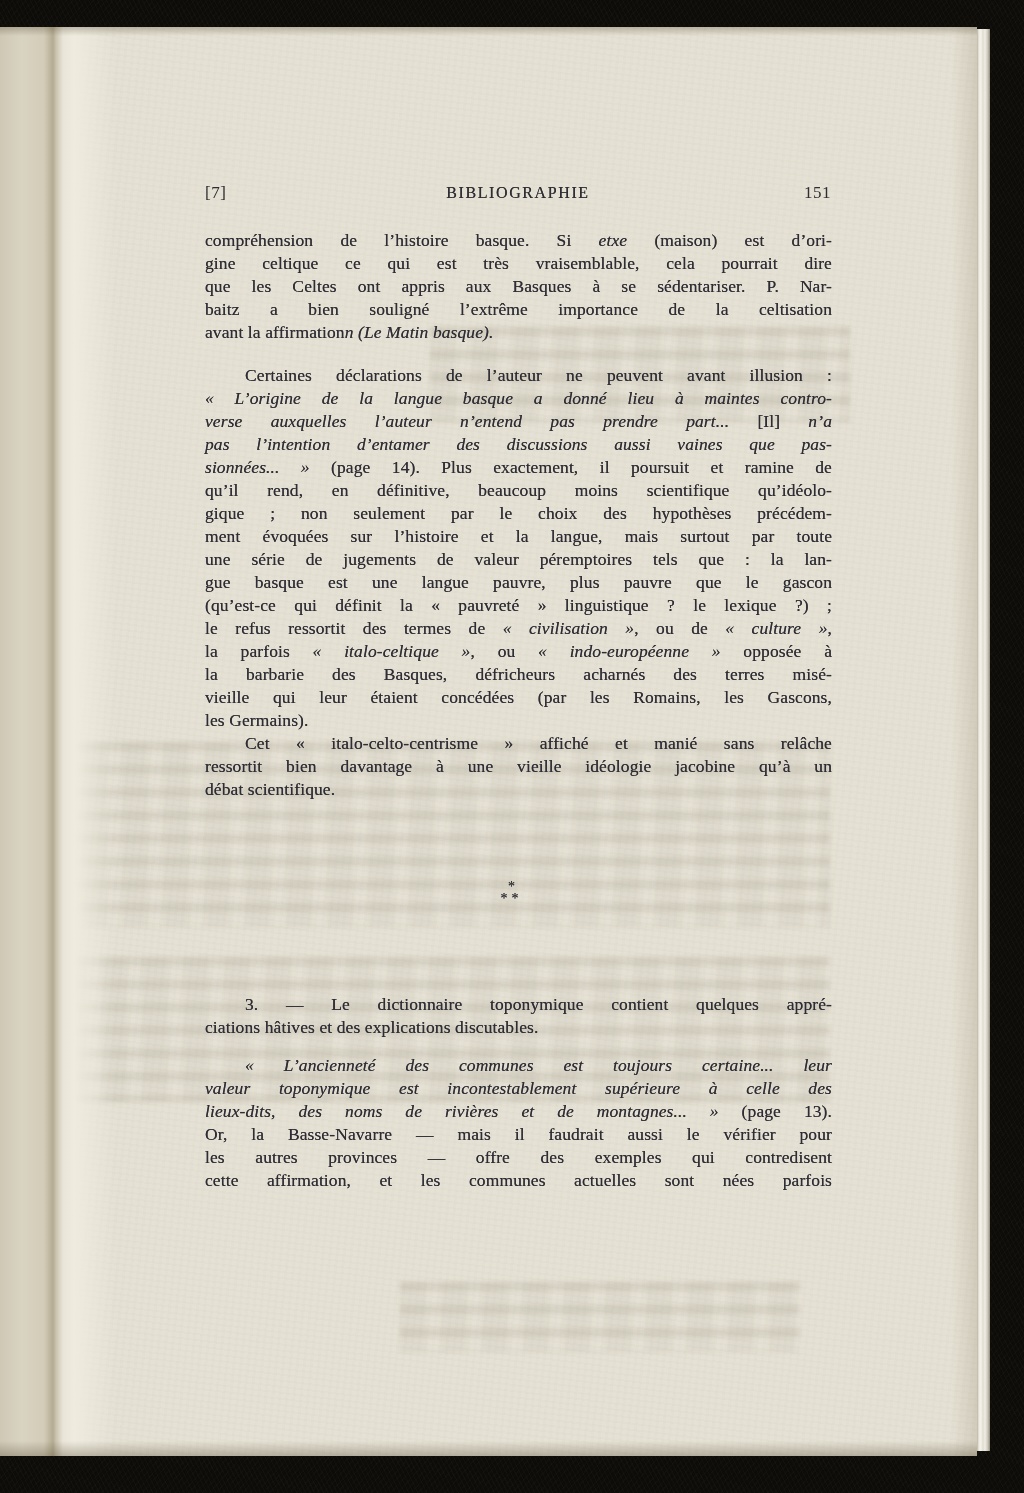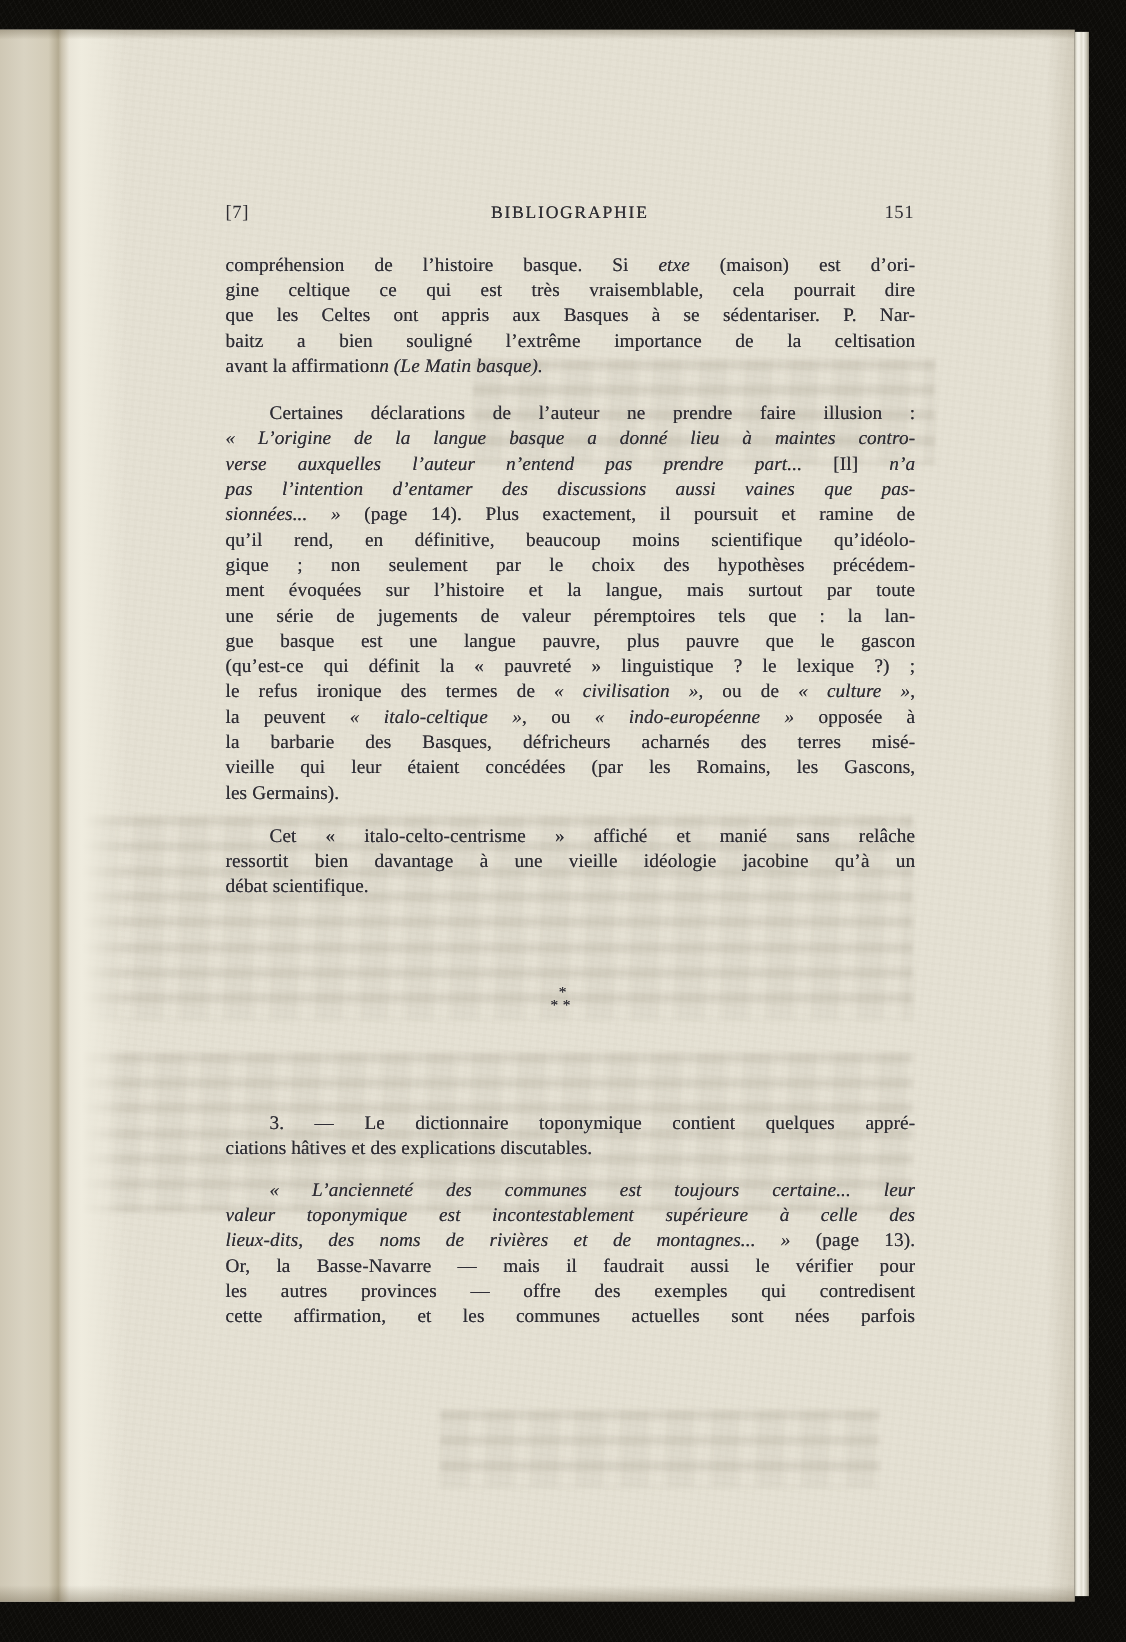--- a/index.html
+++ b/index.html
@@ -61,21 +61,21 @@
     font-size:17.5px;line-height:23px;color:#2e2d35;
     text-shadow:0 0 .55px rgba(46,45,53,.8);
     letter-spacing:.1px;
   }
   .paragraph{margin:0;}
   .line{text-align:justify;text-align-last:justify;white-space:normal;}
   .line.last{text-align-last:left;}
   .line.first-indent{padding-left:40px;}
   .it{font-style:italic;}
   .gap-para{margin-top:20px;}
-  .gap-tight{margin-top:16px;}
+  .gap-tight{margin-top:0;}
   .gap-divider{margin-top:80px;}
   .gap-section{margin-top:88px;}
   .gap-quote{margin-top:15px;}
   .asterism{width:100%;text-align:center;color:#2e2d35;
     font-size:14px;line-height:12px;letter-spacing:0;}
   .asterism .ast-row{transform:translateX(-7px);}
   .asterism .ast-row + .ast-row{letter-spacing:4px;}
 </style>
 </head>
 <body>
@@ -111,33 +111,33 @@
 
 <div class="text-flow" id="flow">
     <div class="paragraph">
       <div class="line"><span>compréhension de l’histoire basque. Si </span><span class="it">etxe</span><span> (maison) est d’ori-</span></div>
       <div class="line"><span>gine celtique ce qui est très vraisemblable, cela pourrait dire</span></div>
       <div class="line"><span>que les Celtes ont appris aux Basques à se sédentariser. P. Nar-</span></div>
       <div class="line"><span>baitz a bien souligné l’extrême importance de la celtisation</span></div>
       <div class="line last"><span>avant la affirmation</span><span class="it">n (Le Matin basque).</span></div>
     </div>
     <div class="paragraph gap-para">
-      <div class="line first-indent"><span>Certaines déclarations de l’auteur ne prendre faire illusion :</span></div>
+      <div class="line first-indent"><span>Certaines déclarations de l’auteur ne peuvent avant illusion :</span></div>
       <div class="line"><span class="it">« L’origine de la langue basque a donné lieu à maintes contro-</span></div>
       <div class="line"><span class="it">verse auxquelles l’auteur n’entend pas prendre part... </span><span>[Il] </span><span class="it">n’a</span></div>
       <div class="line"><span class="it">pas l’intention d’entamer des discussions aussi vaines que pas-</span></div>
       <div class="line"><span class="it">sionnées... » </span><span>(page 14). Plus exactement, il poursuit et ramine de</span></div>
       <div class="line"><span>qu’il rend, en définitive, beaucoup moins scientifique qu’idéolo-</span></div>
       <div class="line"><span>gique ; non seulement par le choix des hypothèses précédem-</span></div>
       <div class="line"><span>ment évoquées sur l’histoire et la langue, mais surtout par toute</span></div>
       <div class="line"><span>une série de jugements de valeur péremptoires tels que : la lan-</span></div>
       <div class="line"><span>gue basque est une langue pauvre, plus pauvre que le gascon</span></div>
       <div class="line"><span>(qu’est-ce qui définit la « pauvreté » linguistique ? le lexique ?) ;</span></div>
-      <div class="line"><span>le refus ironique des termes de </span><span class="it">« civilisation »</span><span>, ou de </span><span class="it">« culture »</span><span>,</span></div>
-      <div class="line"><span>la peuvent </span><span class="it">« italo-celtique »</span><span>, ou </span><span class="it">« indo-européenne »</span><span> opposée à</span></div>
+      <div class="line"><span>le refus ressortit des termes de </span><span class="it">« civilisation »</span><span>, ou de </span><span class="it">« culture »</span><span>,</span></div>
+      <div class="line"><span>la parfois </span><span class="it">« italo-celtique »</span><span>, ou </span><span class="it">« indo-européenne »</span><span> opposée à</span></div>
       <div class="line"><span>la barbarie des Basques, défricheurs acharnés des terres misé-</span></div>
       <div class="line"><span>vieille qui leur étaient concédées (par les Romains, les Gascons,</span></div>
       <div class="line last"><span>les Germains).</span></div>
     </div>
     <div class="paragraph gap-tight">
       <div class="line first-indent"><span>Cet « italo-celto-centrisme » affiché et manié sans relâche</span></div>
       <div class="line"><span>ressortit bien davantage à une vieille idéologie jacobine qu’à un</span></div>
       <div class="line last"><span>débat scientifique.</span></div>
     </div>
     <div class="asterism gap-divider">

